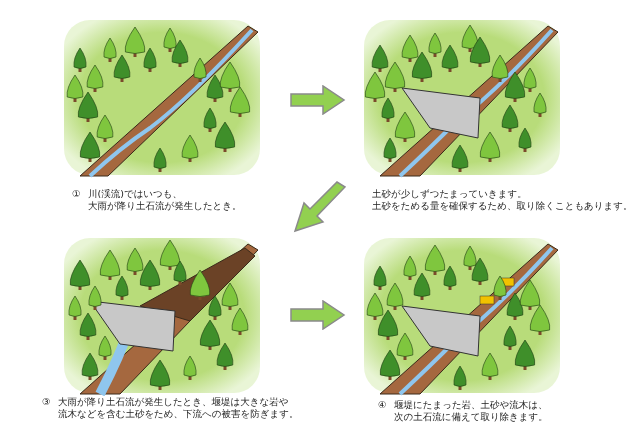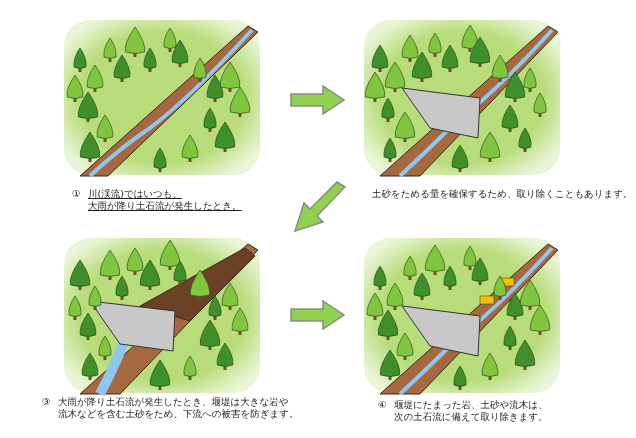--- a/index.html
+++ b/index.html
@@ -103,21 +103,21 @@
           <rect x="98.5" y="158" width="3" height="6" fill="#7a4a2a"></rect>
           <path d="M100 140 Q107 150 106 159 Q100 162 94 159 Q93 150 100 140 Z" fill="#3f8f2a" stroke="#1e3d12" stroke-width="0.6"></path>
         </g>
         <g>
           <rect x="13.5" y="88" width="3" height="6" fill="#7a4a2a"></rect>
           <path d="M15 67 Q24.1 80 22.8 89 Q15 92 7.199999999999999 89 Q5.9 80 15 67 Z" fill="#7fc63e" stroke="#1e3d12" stroke-width="0.6"></path>
         </g>
       </g>
   </svg>
 </div>
-<div class="caption" style="left:72px; top:188px;text-decoration:underline;">
+<div class="caption" style="left:72px; top:188px;">
   <div><span class="num">①</span><span>川(渓流)ではいつも、</span></div>
   <div class="line2">大雨が降り土石流が発生したとき。</div>
 </div>
 
 <div class="panel" style="left:360px; top:8px;">
   <svg viewBox="0 0 220 170">
     <rect x="4" y="12" width="196" height="155" rx="26" fill="url(#g1)"></rect>
     <path d="M20 168 L188 18 L198 24 L60 168 Z" fill="#a5683f" stroke="#3a2a1a" stroke-width="1"></path>
     <path d="M40 168 Q70 140 95 115 Q140 80 192 22" stroke="#8fc6ee" stroke-width="4" fill="none"></path>
     <path d="M42 80 L120 90 L118 130 L70 120 Z" fill="#c8c8c8" stroke="#333" stroke-width="1"></path>
@@ -199,20 +199,21 @@
           <path d="M100 137 Q109.1 150 107.8 159 Q100 162 92.2 159 Q90.9 150 100 137 Z" fill="#3f8f2a" stroke="#1e3d12" stroke-width="0.6"></path>
         </g>
         <g>
           <rect x="13.5" y="88" width="3" height="6" fill="#7a4a2a"></rect>
           <path d="M15 64 Q26.200000000000003 80 24.6 89 Q15 92 5.399999999999999 89 Q3.799999999999999 80 15 64 Z" fill="#7fc63e" stroke="#1e3d12" stroke-width="0.6"></path>
         </g>
       </g>
   </svg>
 </div>
 <div class="caption" style="left:356px; top:188px;">
+  <div class="line2">土砂が少しずつたまっていきます。</div>
   <div class="line2">土砂をためる量を確保するため、取り除くこともあります。</div>
 </div>
 
 <div class="panel" style="left:60px; top:226px;">
   <svg viewBox="0 0 220 170">
     <rect x="4" y="12" width="196" height="155" rx="26" fill="url(#g1)"></rect>
     <path d="M20 168 L188 18 L198 24 L60 168 Z" fill="#a5683f" stroke="#3a2a1a" stroke-width="1"></path>
     <path d="M80 80 L185 22 L195 30 L130 95 Z" fill="#6b4226" stroke="#3a2a1a" stroke-width="1"></path>
     <path d="M40 168 Q60 130 70 100" stroke="#8fc6ee" stroke-width="10" fill="none"></path>
     <path d="M30 75 L115 85 L113 125 L60 118 Z" fill="#c8c8c8" stroke="#333" stroke-width="1"></path>

